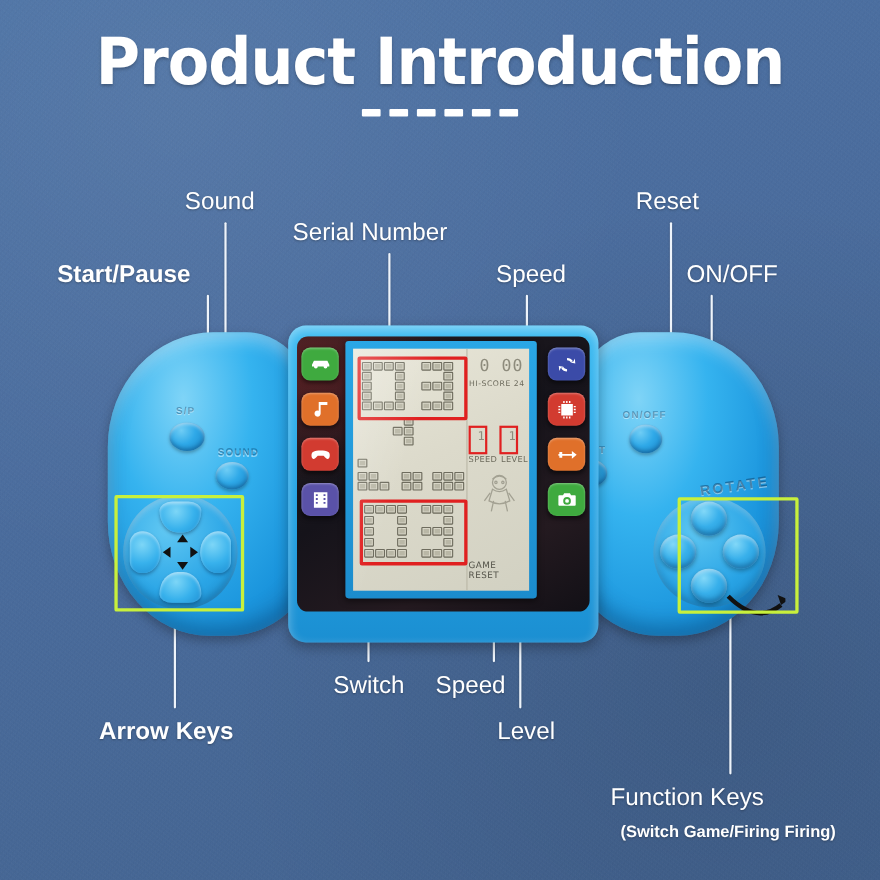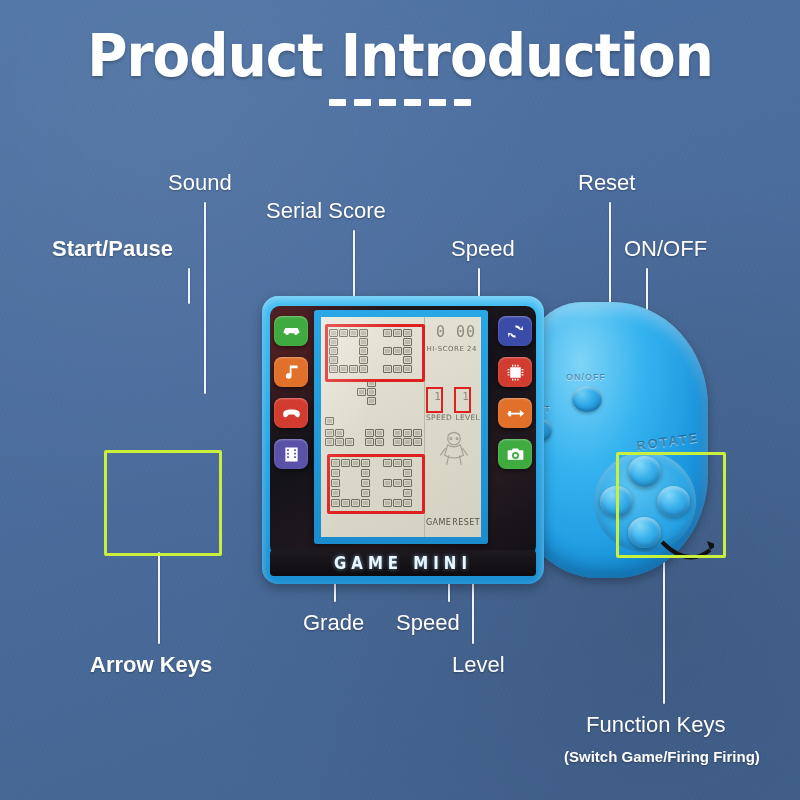--- a/index.html
+++ b/index.html
@@ -145,21 +145,21 @@
   }
   #speed-level-text{
     position:absolute;left:1px;top:96px;width:54px;
     display:flex;justify-content:space-between;
     font-family:"DejaVu Sans",sans-serif;font-size:7.5px;color:#6e6c5e;letter-spacing:.3px;
   }
   #sprite{position:absolute;left:8px;top:110px;width:42px;height:42px;opacity:.5;}
   #game-over-text{
     position:absolute;left:1px;bottom:10px;width:54px;
     display:flex;justify-content:space-between;
-    font-family:"DejaVu Sans",sans-serif;font-size:8px;color:#55544a;letter-spacing:.4px;
+    font-family:"DejaVu Sans",sans-serif;font-size:8px;color:#55544a;letter-spacing:.4px;flex-direction:column;
   }
 
   
   .molded{
     position:absolute;color:rgba(10,60,100,.42);font-weight:bold;
     font-family:"Liberation Sans",sans-serif;font-size:9px;letter-spacing:1px;
     text-shadow:0 1px 0 rgba(255,255,255,.45);
   }
   .rbtn{
     position:absolute;border-radius:50%;
@@ -223,45 +223,63 @@
     <i></i>
     <i></i>
     <i></i>
     <i></i>
     <i></i>
   </div>
 </div>
 
 <div class="lbl" style="left:52px;top:236px;font-weight:bold;">Start/Pause</div>
 <div class="lbl" style="left:168px;top:170px;">Sound</div>
-<div class="lbl" style="left:266px;top:198px;">Serial Score</div>
+<div class="lbl" style="left:266px;top:198px;">Serial Number</div>
 <div class="lbl" style="left:451px;top:236px;">Speed</div>
 <div class="lbl" style="left:578px;top:170px;">Reset</div>
 <div class="lbl" style="left:624px;top:236px;">ON/OFF</div>
 <div class="lbl" style="left:90px;top:652px;font-weight:bold;">Arrow Keys</div>
-<div class="lbl" style="left:303px;top:610px;">Grade</div>
+<div class="lbl" style="left:303px;top:610px;">Switch</div>
 <div class="lbl" style="left:396px;top:610px;">Speed</div>
 <div class="lbl" style="left:452px;top:652px;">Level</div>
-<div class="lbl" style="left:586px;top:712px;text-align:center;">Function Keys</div>
+<div class="lbl" style="left:555px;top:712px;text-align:center;">Function Keys</div>
 <div class="lbl small" style="left:564px;top:748px;">(Switch Game/Firing Firing)</div>
 
 <div class="leader" style="left:188px;top:268px;height:36px;"></div>
 <div class="leader" style="left:204px;top:202px;height:192px;"></div>
 <div class="leader" style="left:353px;top:230px;height:108px;"></div>
 <div class="leader" style="left:478px;top:268px;height:80px;"></div>
 <div class="leader" style="left:609px;top:202px;height:190px;"></div>
 <div class="leader" style="left:646px;top:268px;height:126px;"></div>
 <div class="leader" style="left:158px;top:552px;height:92px;"></div>
 <div class="leader" style="left:334px;top:532px;height:70px;"></div>
 <div class="leader" style="left:448px;top:424px;height:178px;"></div>
 <div class="leader" style="left:472px;top:424px;height:220px;"></div>
 <div class="leader" style="left:663px;top:552px;height:152px;"></div>
 
 <div id="console">
 
+  <div class="grip" id="grip-left">
+    <div class="molded" style="left:62px;top:66px;">S/P</div>
+    <div class="rbtn" style="left:56px;top:82px;width:32px;height:26px;"></div>
+    <div class="molded" style="left:100px;top:104px;">SOUND</div>
+    <div class="rbtn" style="left:98px;top:118px;width:30px;height:25px;"></div>
+
+    <div id="dpad-wrap">
+      <div id="dpad-disc"></div>
+      <div class="petal" id="petal-up"></div>
+      <div class="petal" id="petal-down"></div>
+      <div class="petal" id="petal-left"></div>
+      <div class="petal" id="petal-right"></div>
+      <div class="arrow" id="arr-up"></div>
+      <div class="arrow" id="arr-down"></div>
+      <div class="arrow" id="arr-left"></div>
+      <div class="arrow" id="arr-right"></div>
+    </div>
+  </div>
 
   <div class="grip" id="grip-right">
     <div class="molded" style="left:54px;top:70px;">ON/OFF</div>
     <div class="rbtn" style="left:60px;top:84px;width:30px;height:26px;"></div>
     <div class="molded" style="left:4px;top:102px;">RESET</div>
     <div class="rbtn" style="left:12px;top:116px;width:28px;height:24px;"></div>
     <div class="molded" style="right:8px;top:132px;font-size:13px;letter-spacing:2px;transform:rotate(-8deg);color:rgba(10,60,100,.5);">ROTATE</div>
 
     <div id="fn-wrap">
       <div id="fn-disc"></div>
@@ -438,20 +456,17 @@
 
         <div class="redbox" style="left:4px;top:7px;width:94px;height:52px;"></div>
         <div class="redbox" style="left:6px;top:137px;width:92px;height:54px;"></div>
         <div class="sl-box" style="left:105px;"></div>
         <div class="sl-box" style="left:133px;"></div>
 
         <div id="lcd-glare"></div>
       </div>
     </div>
 
-    <div id="brand-strip">
-      <div id="brand-text">GAME MINI</div>
-    </div>
   </div>
 </div>
 
 <div class="hlbox" style="left:104px;top:450px;width:112px;height:100px;"></div>
 <div class="hlbox" style="left:616px;top:452px;width:104px;height:100px;"></div>
 
 </body></html>

